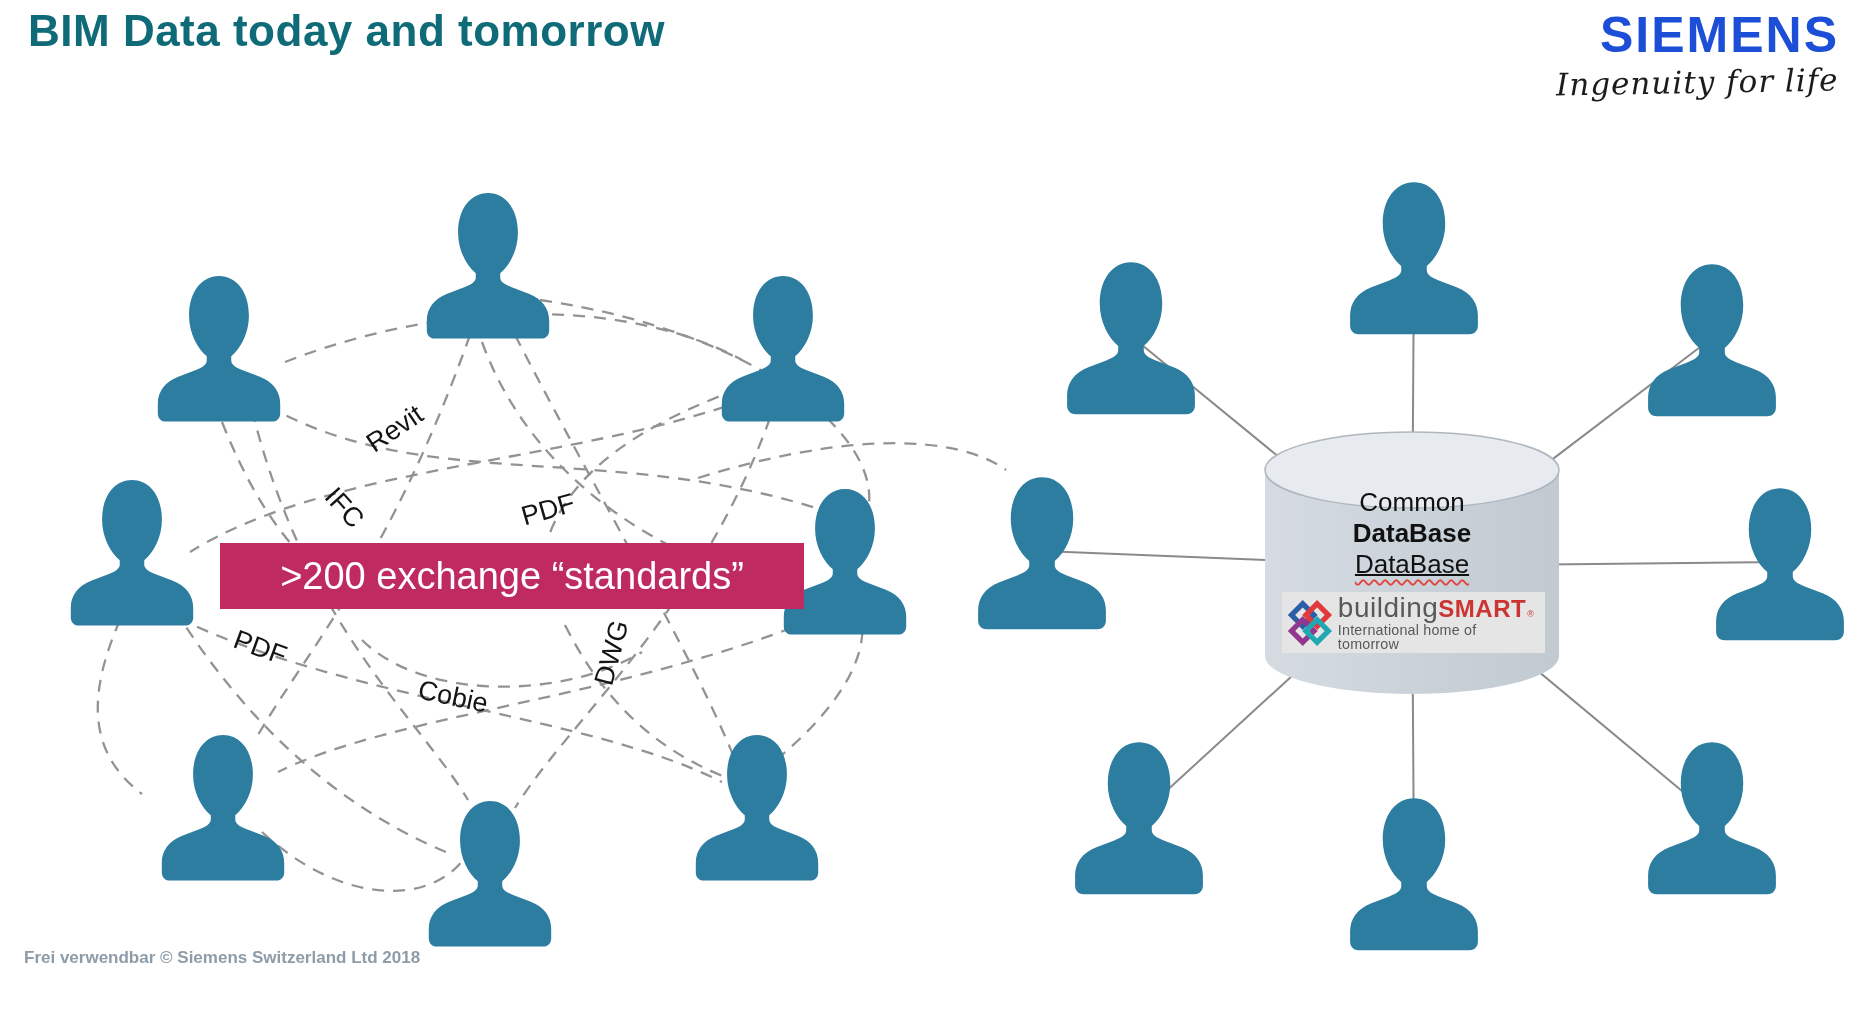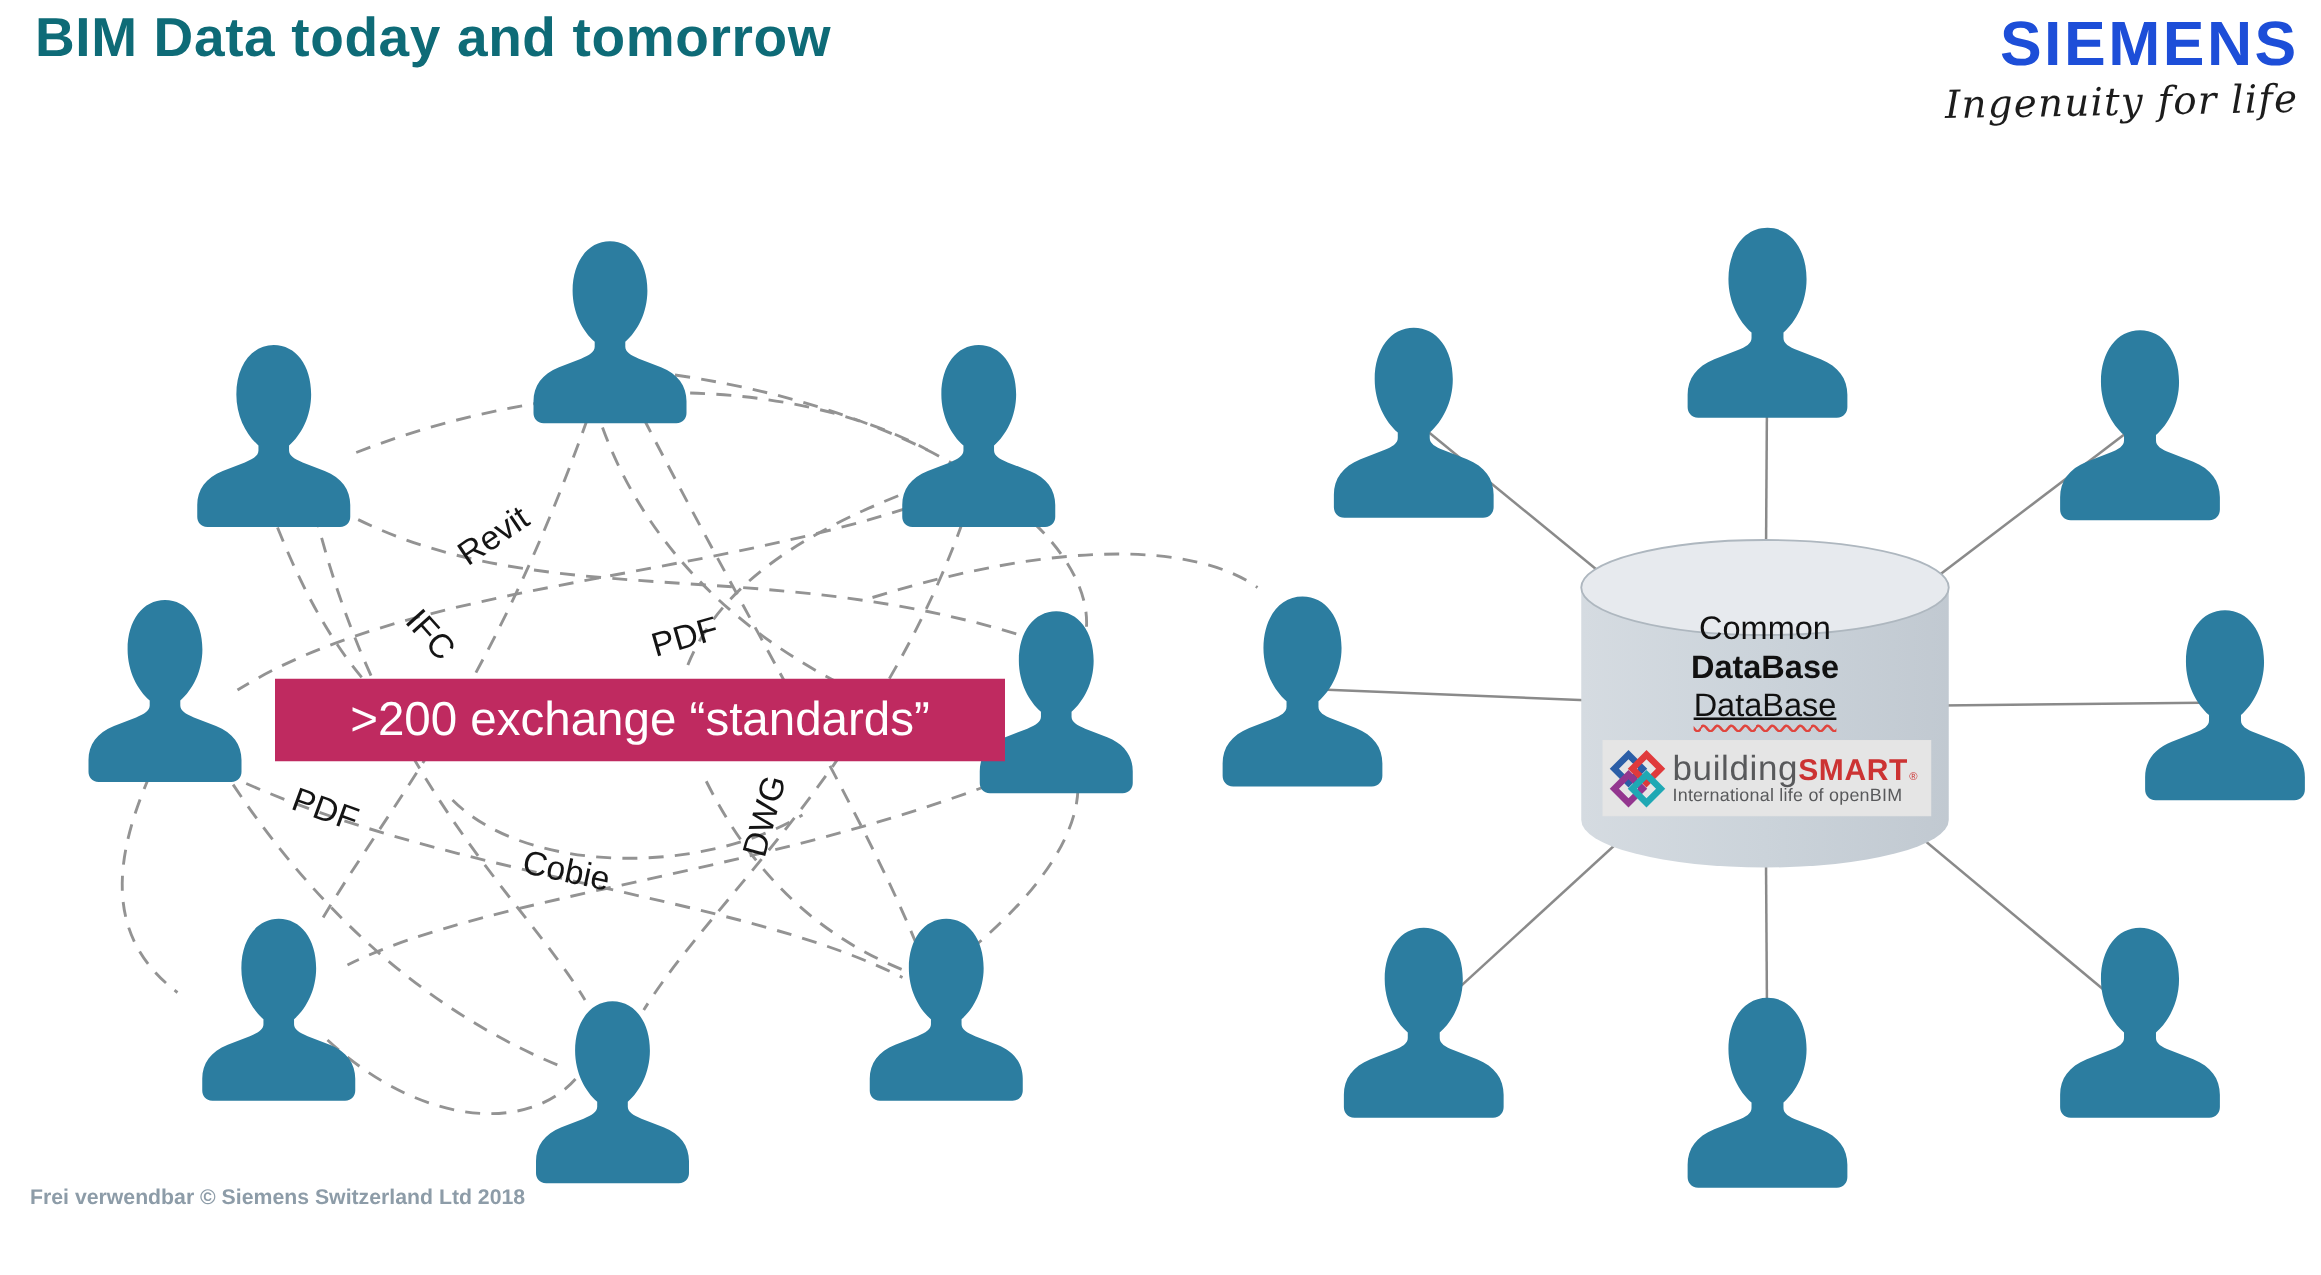--- a/index.html
+++ b/index.html
@@ -172,17 +172,17 @@
       <rect x="-10" y="-10" width="20" height="20" transform="translate(21,40) rotate(45)" stroke="#93368f"></rect>
       <rect x="-10" y="-10" width="20" height="20" transform="translate(39,40) rotate(45)" stroke="#1fa8b4"></rect>
     </g>
   </svg>
   <div id="bsmart-textcol">
     <div id="bsmart-row1">
       <span id="bsmart-w1">building</span>
         <span id="bsmart-w2">SMART</span>
         <span id="bsmart-reg">®</span>
     </div>
-    <div id="bsmart-sub">International life of openBIM</div>
+    <div id="bsmart-sub">International home of tomorrow</div>
   </div>
 </div>
 
 <div id="footer" class="abs">Frei verwendbar © Siemens Switzerland Ltd 2018</div>
 
 </body></html>

